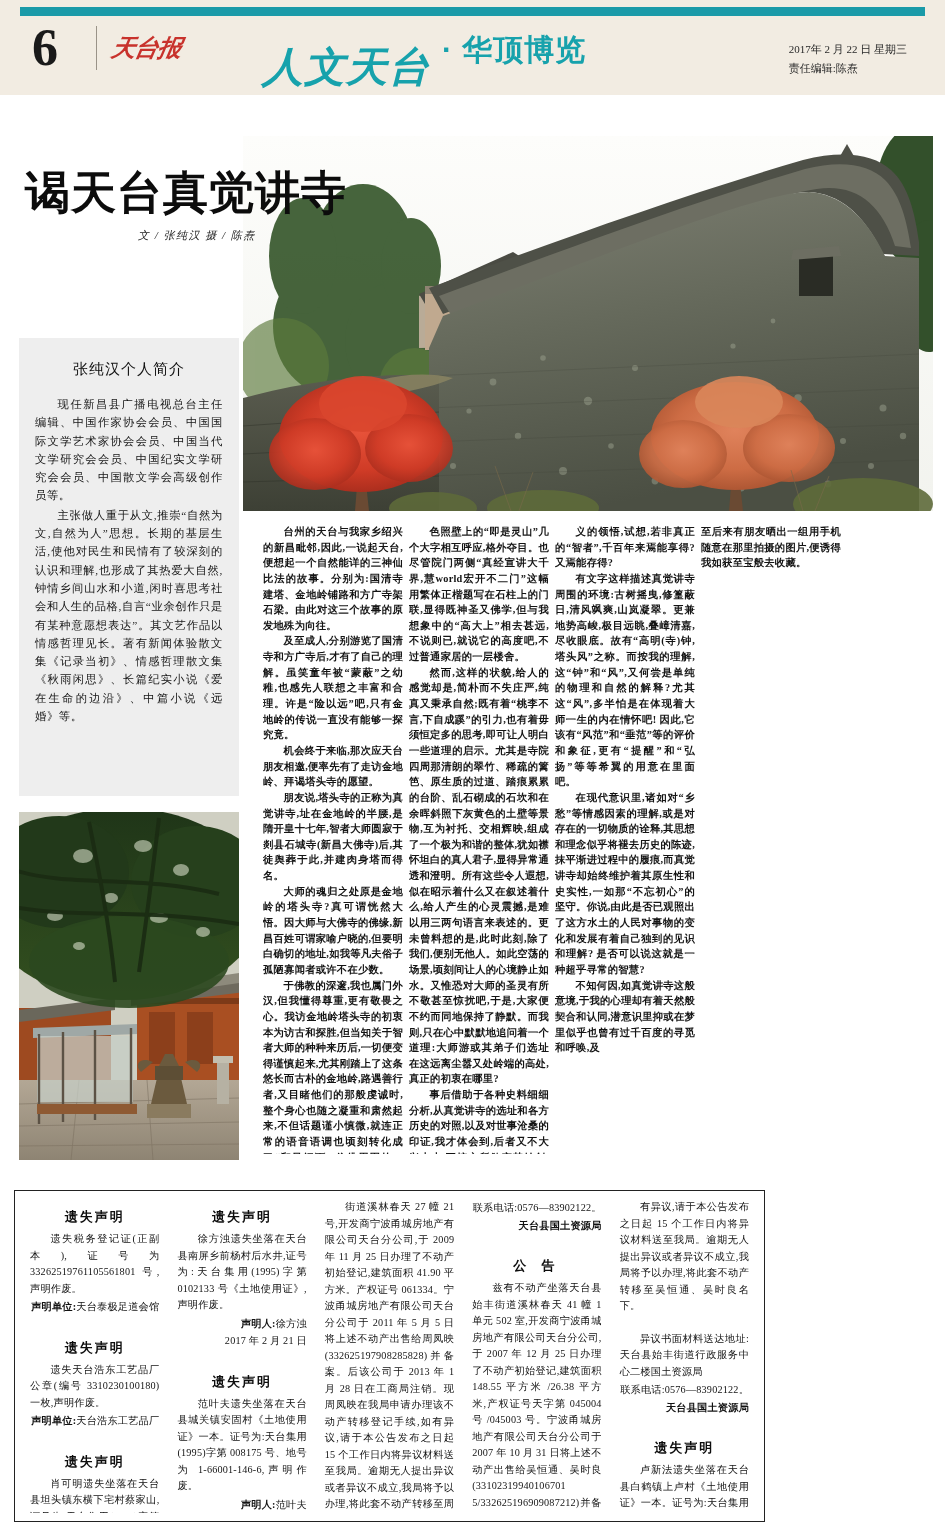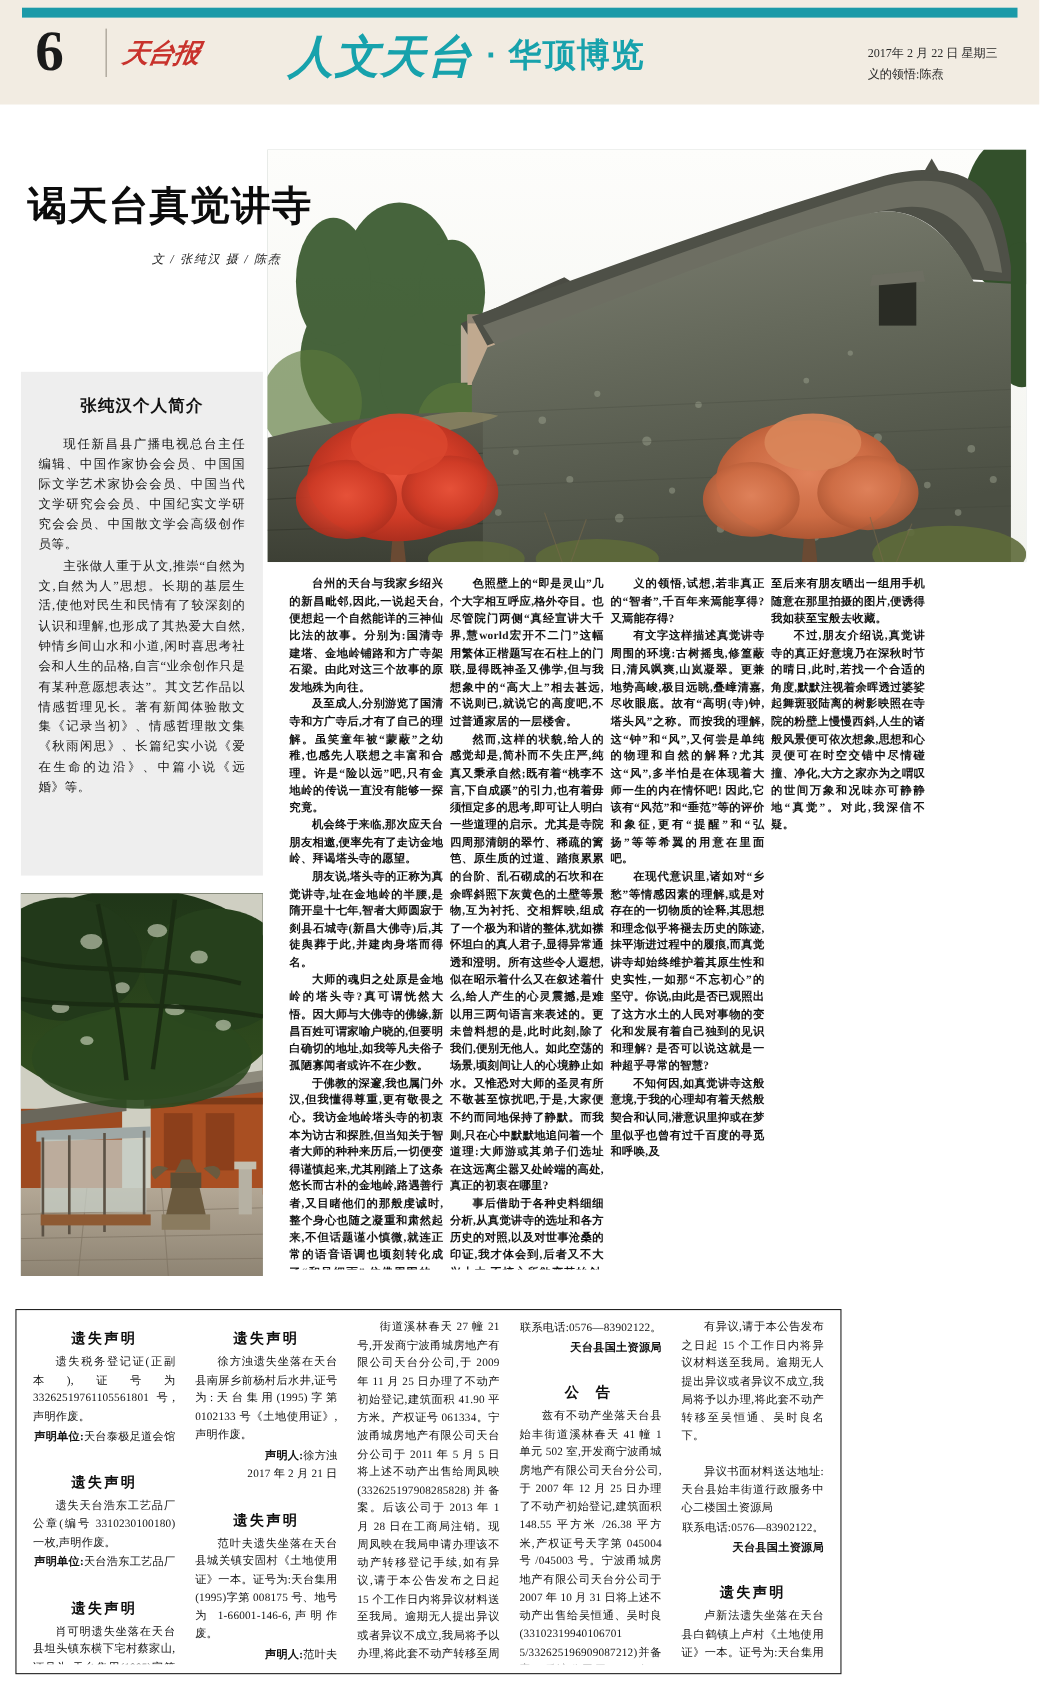--- a/index.html
+++ b/index.html
@@ -49,21 +49,21 @@
     font-size: 24px;
     font-weight: bold;
     font-style: italic;
     color: #c8322c;
     letter-spacing: -1px;
     white-space: nowrap;
     transform: skewX(-10deg);
   }
   .section-title {
     position: absolute;
-    left: 262px; top: 24px;
+    left: 262px; top: 40px;
     font-family: Liberation Mono, monospace;
     font-size: 41px;
     font-weight: bold;
     font-style: italic;
     color: #17a2ac;
     letter-spacing: 1px;
     white-space: nowrap;
   }
   .section-sub {
     position: absolute;
@@ -83,21 +83,21 @@
     line-height: 1.75;
     color: #2a2a2a;
     white-space: nowrap;
   }
 
   
   .article-title {
     position: absolute;
     left: 25px; top: 163px;
     font-family: "Liberation Sans", sans-serif;
-    font-size: 36px;
+    font-size: 45px;
     font-weight: bold;
     letter-spacing: 1px;
     color: #0c0c0c;
     white-space: nowrap;
     z-index: 5;
   }
   .article-byline {
     position: absolute;
     left: 138px; top: 228px;
     font-size: 11px;
@@ -128,21 +128,21 @@
   .bio-box {
     position: absolute;
     left: 19px; top: 338px;
     width: 220px; height: 458px;
     background: #eeeeee;
     padding: 22px 16px 10px 16px;
   }
   .bio-title {
     text-align: center;
     font-size: 15px;
-    font-weight: bold;
+    font-weight: normal;
     letter-spacing: 1px;
     margin-bottom: 16px;
     color: #111;
   }
   .bio-para {
     font-size: 11.3px;
     line-height: 1.62;
     text-align: justify;
     text-indent: 2em;
     letter-spacing: 0.6px;
@@ -223,21 +223,21 @@
 
 <div class="masthead">
   <div class="masthead-rule-top"></div>
   <div class="page-number">6</div>
   <div class="masthead-divider"></div>
   <div class="paper-logo">天台报</div>
   <div class="section-title">人文天台</div>
   <div class="section-sub">· 华顶博览</div>
   <div class="masthead-meta">
     <div>2017年 2 月 22 日 星期三</div>
-    <div>义的领悟:陈焘</div>
+    <div>责任编辑:陈焘</div>
   </div>
 </div>
 
 <div class="photo-main">
   <svg width="690" height="375" viewBox="0 0 690 375" preserveAspectRatio="none">
     <defs>
       <linearGradient id="skyg" x1="0" y1="0" x2="0" y2="1">
         <stop offset="0%" stop-color="#fdfdfb"></stop>
           <stop offset="100%" stop-color="#f2f3ee"></stop>
       </linearGradient>
@@ -475,21 +475,20 @@
 </div>
 
 <div class="body-col" id="col-3">
     <p>义的领悟,试想,若非真正的“智者”,千百年来焉能享得?又焉能存得?</p>
     <p>有文字这样描述真觉讲寺周围的环境:古树摇曳,修篁蔽日,清风飒爽,山岚凝翠。更兼地势高峻,极目远眺,叠嶂清嘉,尽收眼底。故有“高明(寺)钟,塔头风”之称。而按我的理解,这“钟”和“风”,又何尝是单纯的物理和自然的解释?尤其这“风”,多半怕是在体现着大师一生的内在情怀吧! 因此,它该有“风范”和“垂范”等的评价和象征,更有“提醒”和“弘扬”等等希翼的用意在里面吧。</p>
     <p>在现代意识里,诸如对“乡愁”等情感因素的理解,或是对存在的一切物质的诠释,其思想和理念似乎将褪去历史的陈迹,抹平渐进过程中的履痕,而真觉讲寺却始终维护着其原生性和史实性,一如那“不忘初心”的坚守。你说,由此是否已观照出了这方水土的人民对事物的变化和发展有着自己独到的见识和理解? 是否可以说这就是一种超乎寻常的智慧?</p>
     <p>不知何因,如真觉讲寺这般意境,于我的心理却有着天然般契合和认同,潜意识里抑或在梦里似乎也曾有过千百度的寻觅和呼唤,及</p>
   </div>
 <div class="body-col" id="col-4">
     <p style="text-indent: 0px;">至后来有朋友晒出一组用手机随意在那里拍摄的图片,便诱得我如获至宝般去收藏。</p>
-    <p>不过,朋友介绍说,真觉讲寺的真正好意境乃在深秋时节的晴日,此时,若找一个合适的角度,默默注视着余晖透过婆娑起舞斑驳陆离的树影映照在寺院的粉壁上慢慢西斜,人生的诸般风景便可依次想象,思想和心灵便可在时空交错中尽情碰撞、净化,大方之家亦为之喟叹的世间万象和况味亦可静静地“真觉”。对此,我深信不疑。</p>
   </div>
 <div class="body-col" id="col-5"></div>
 
 <div class="classifieds">
   <div class="cls-cols" id="cls-cols">
       <div class="cls-col">
         <div class="cls-head">遗失声明</div>
         <p class="cls-body">遗失税务登记证(正副本),证号为 33262519761105561801 号,声明作废。</p>
         <p class="cls-sign"><b>声明单位:</b>天台泰极足道会馆</p>
         <div class="cls-gap"></div>

